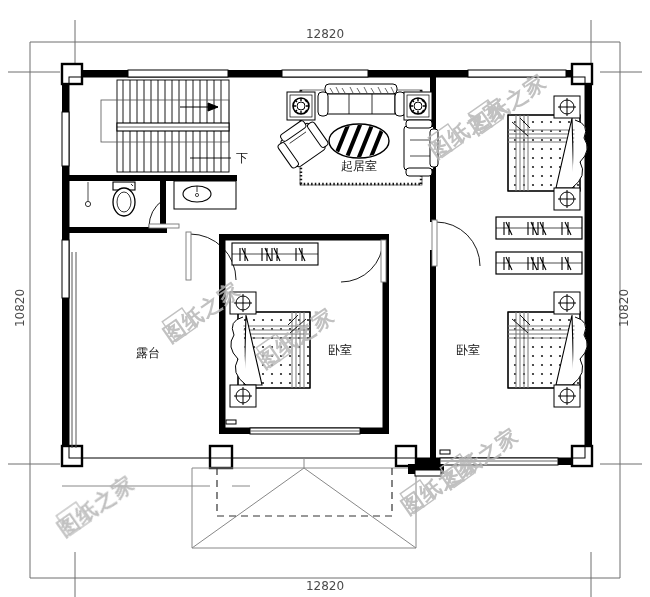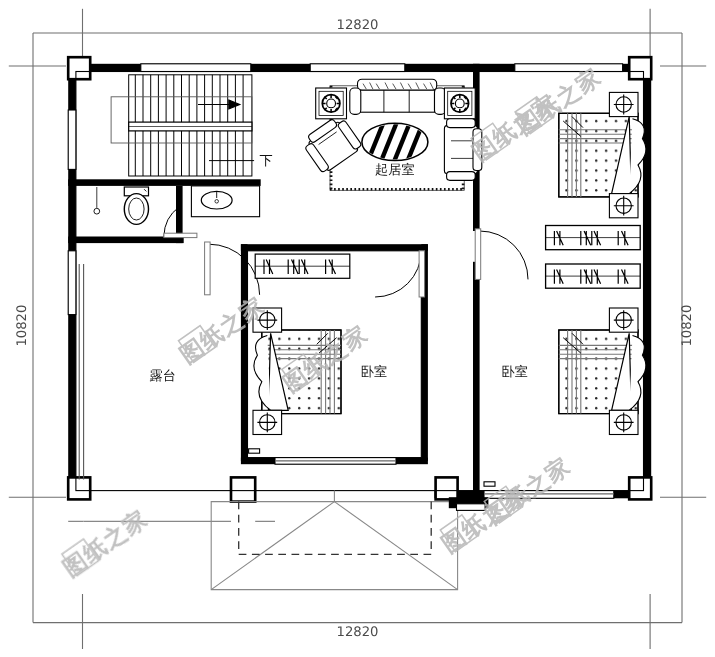--- a/index.html
+++ b/index.html
@@ -1,18 +1,18 @@
 <!DOCTYPE html>
 <html><head>
 <meta charset="utf-8">
 <style>
   html,body{margin:0;padding:0;background:#ffffff;}
   body{width:650px;height:597px;position:relative;overflow:hidden;
        font-family:"Liberation Sans","DejaVu Sans",sans-serif;}
-  #stage{position:absolute;left:0;top:0;width:650px;height:461px;}
+  #stage{position:absolute;left:0;top:12px;width:650px;height:461px;}
   svg{display:block;}
   .dimtxt{font-family:"DejaVu Sans",sans-serif;font-size:12px;fill:#4a4a4a;}
   .roomtxt{font-family:"DejaVu Sans",sans-serif;font-size:12px;fill:#111;}
   .wm{font-family:"DejaVu Sans",sans-serif;font-size:21px;fill:#b6b6b6;
       font-weight:700;letter-spacing:1px;}
   .wmbox{fill:none;stroke:#b6b6b6;stroke-width:1.4;}
 </style>
 </head>
 <body>
 

